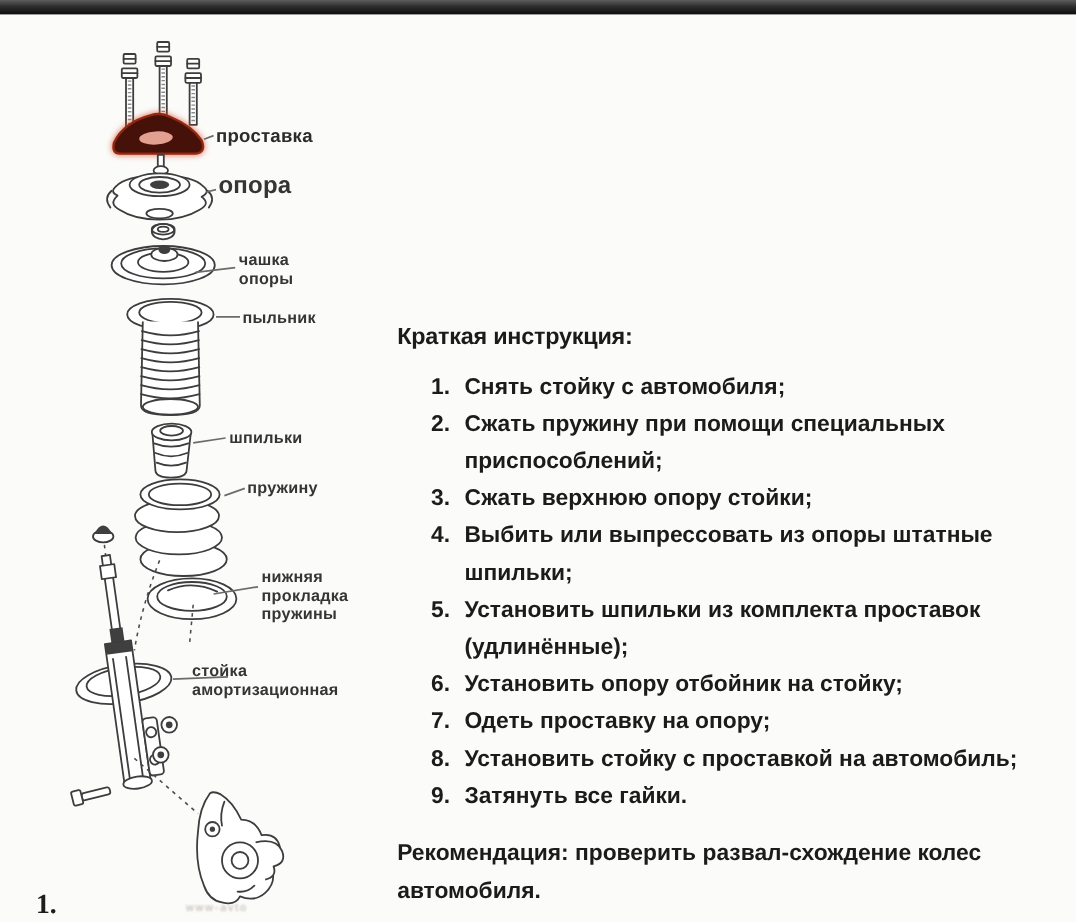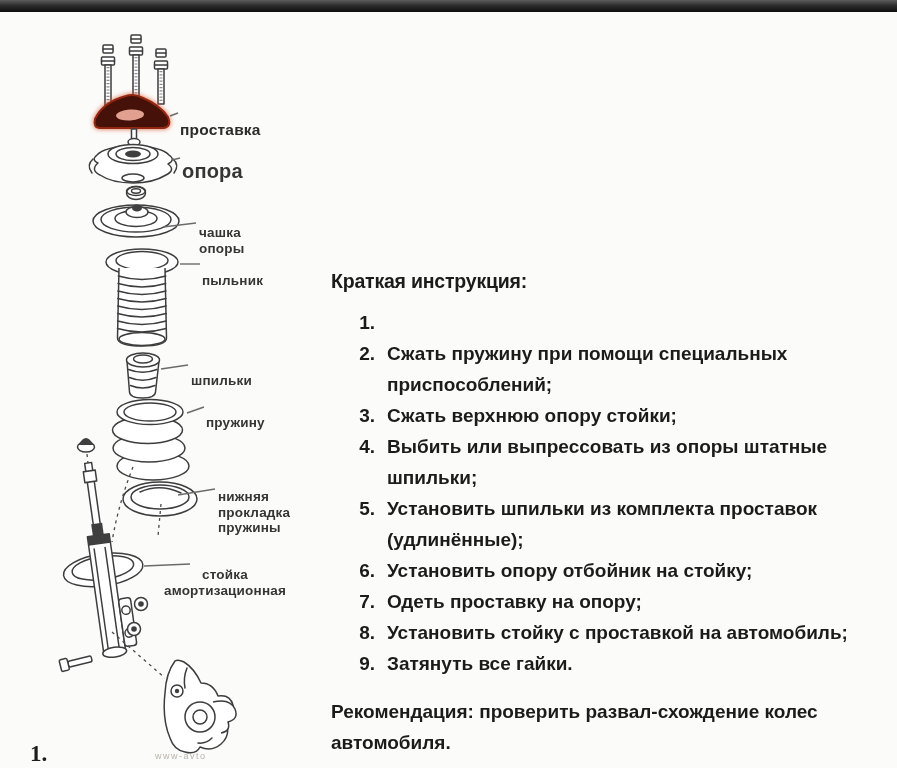--- a/index.html
+++ b/index.html
@@ -16,30 +16,30 @@
   .diagram{position:absolute;left:0;top:0;width:330px;height:768px;}
   .diagram svg{position:absolute;left:0;top:0;filter:blur(0.25px);}
   .s{stroke:#3d3d3d;stroke-width:1.5;fill:none;stroke-linecap:round;stroke-linejoin:round;}
   .w{stroke:#3d3d3d;stroke-width:1.5;fill:#ffffff;stroke-linejoin:round;}
   .dk{fill:#3f3f3f;stroke:none;}
   .dash{stroke:#4a4a4a;stroke-width:1.3;stroke-dasharray:3 4;fill:none;}
   .lead{stroke:#6b6b6b;stroke-width:1.4;}
   .thread{stroke:#8a8a8a;stroke-width:3;stroke-dasharray:1.2 2;}
   .dlabel{
     position:absolute;font-weight:700;font-size:13.5px;line-height:15.5px;
-    color:#353535;white-space:pre-line;letter-spacing:.2px;margin-top:16px;
+    color:#353535;white-space:pre-line;letter-spacing:.2px;
   }
   .lbl-prostavka{left:180px;top:106px;font-size:15.5px;color:#2c2c2c;}
   .lbl-opora{left:182px;top:148px;font-size:20px;}
   .lbl-chashka{left:199px;top:209px;}
   .lbl-pylnik{left:202px;top:257px;}
   .lbl-otboynik{left:191px;top:357px;}
   .lbl-pruzhina{left:206px;top:399px;}
   .lbl-nizhnyaya{left:218px;top:473px;}
-  .lbl-stoyka{left:160px;top:551px;width:130px;text-align:center;}
+  .lbl-stoyka{left:160px;top:551px;width:130px;}
   
   .instructions{
     position:absolute;left:331px;top:269px;width:546px;
     color:#1b1b1b;font-weight:700;
   }
   .instr-title{font-size:19.5px;line-height:24px;margin:0 0 14px 0;letter-spacing:-.2px;}
   .steps{padding-left:20px;}
   .step{display:flex;font-size:19px;line-height:31px;}
   .step .num{flex:none;width:24px;text-align:right;margin-right:12px;}
   .recommendation{
@@ -228,20 +228,21 @@
 пружины</div>
   <div class="dlabel lbl-stoyka">стойка
 амортизационная</div>
 </div>
 
 <div class="instructions">
   <div class="instr-title">Краткая инструкция:</div>
   <div class="steps">
     <div class="step">
       <span class="num">1.</span>
+      <span class="txt">Снять стойку с автомобиля;</span>
     </div>
     <div class="step">
       <span class="num">2.</span>
       <span class="txt">Сжать пружину при помощи специальных приспособлений;</span>
     </div>
     <div class="step">
       <span class="num">3.</span>
       <span class="txt">Сжать верхнюю опору стойки;</span>
     </div>
     <div class="step">

